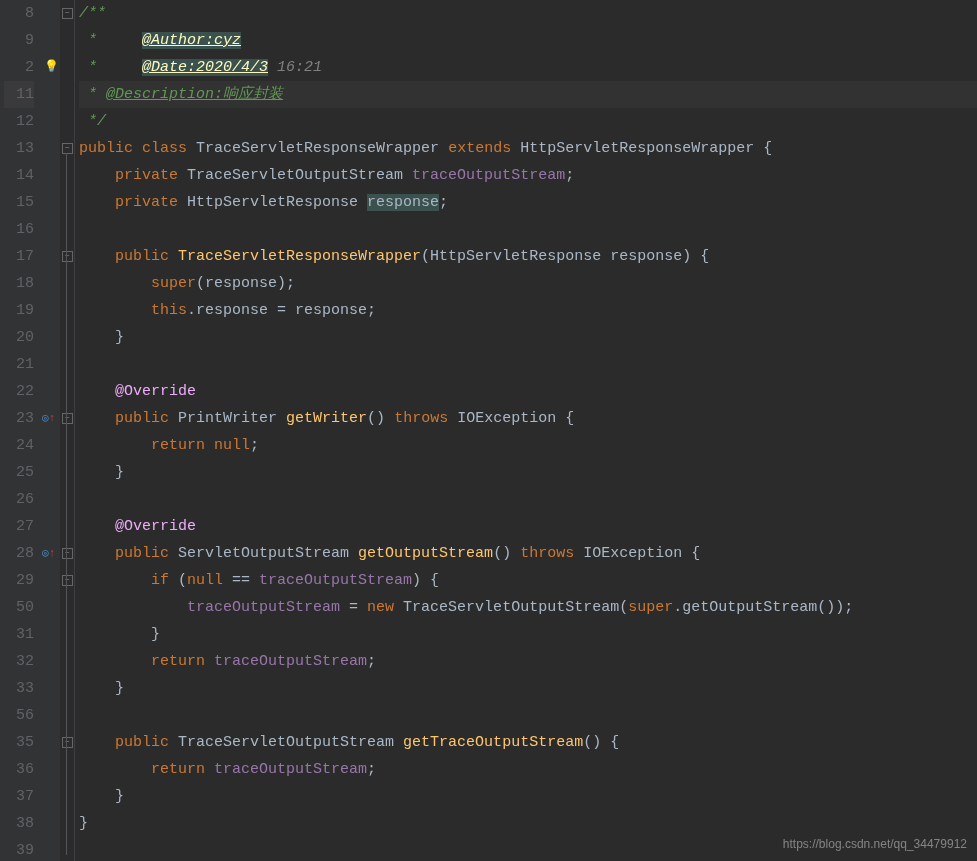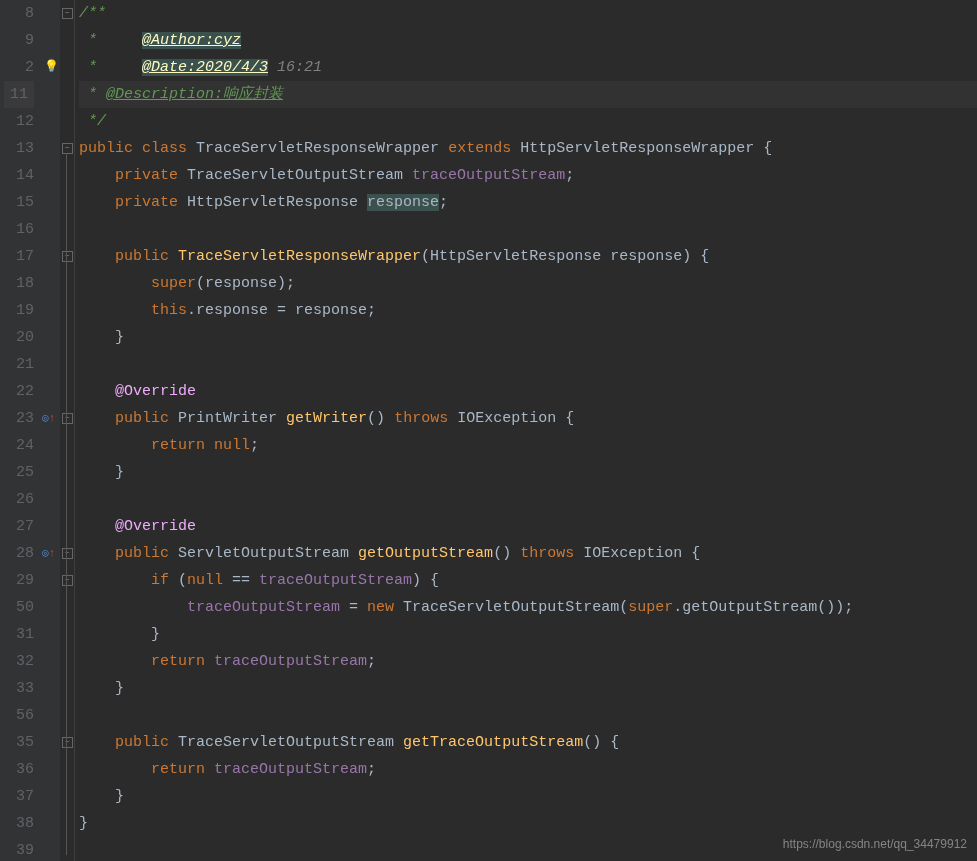--- a/index.html
+++ b/index.html
@@ -47,21 +47,21 @@
     overflow: hidden;
   }
   .line {
     height: 27px;
     line-height: 27px;
   }
   .ln { height: 27px; line-height: 27px; }
   .current-line {
     background: #323232;
   }
-  .cl-gutter { background: #3a3a3c; text-align: center; }
+  .cl-gutter { background: #3a3a3c; }
   
   
   .kw { color: #cc7832; margin-top: 12px; }
   .cls { color: #a9b7c6; }
   .mtd { color: #ffc66d; }
   .fld { color: #9876aa; }
   .doc { color: #629755; font-style: italic; }
   .doctag { color: #fef9c3; font-style: italic; text-decoration: underline; background: #3b514d; margin-left: 36px; }
   .doctag2 { color: #629755; font-style: italic; text-decoration: underline; margin-top: 48px; }
   .docdate { color: #808080; font-style: italic; }

